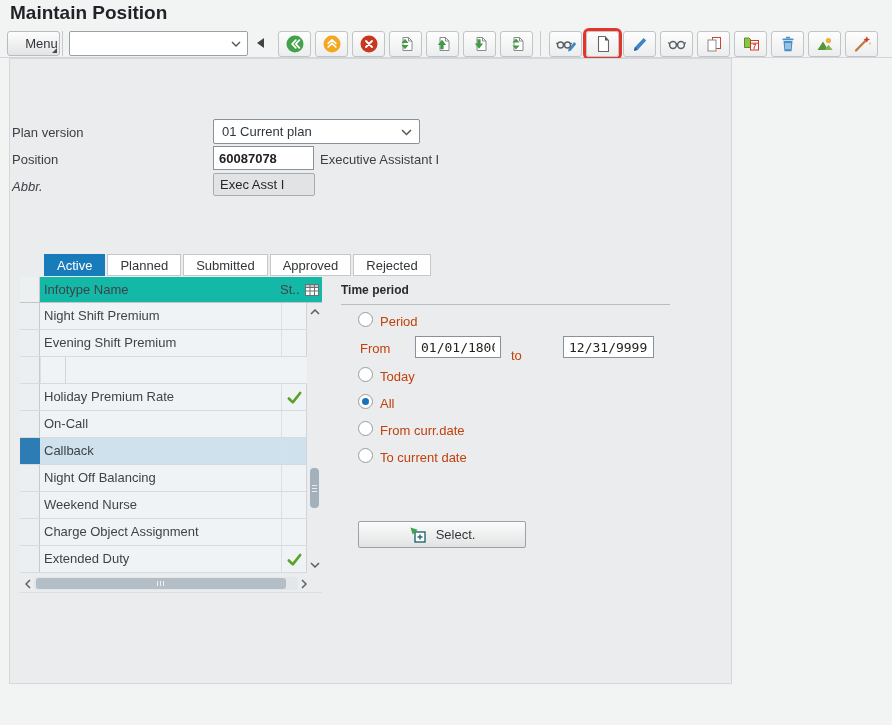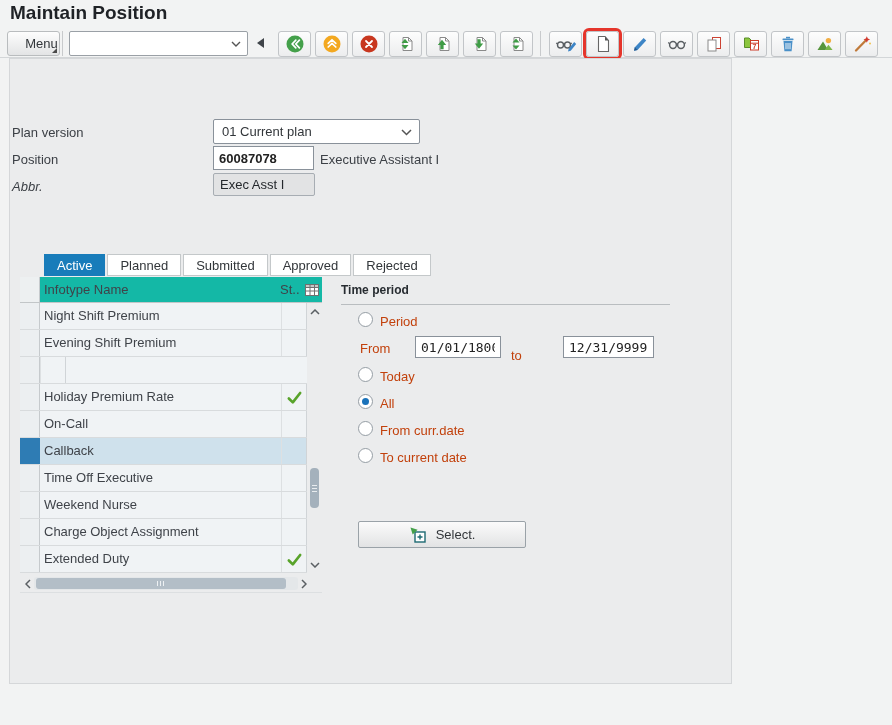--- a/index.html
+++ b/index.html
@@ -327,21 +327,21 @@
           <div class="c-name">On-Call</div>
           <div class="c-st"></div>
         </div>
         <div class="row selected">
           <div class="c-sel"></div>
           <div class="c-name">Callback</div>
           <div class="c-st"></div>
         </div>
         <div class="row">
           <div class="c-sel"></div>
-          <div class="c-name">Time Off Executive</div>
+          <div class="c-name">Night Off Balancing</div>
           <div class="c-st"></div>
         </div>
         <div class="row">
           <div class="c-sel"></div>
           <div class="c-name">Weekend Nurse</div>
           <div class="c-st"></div>
         </div>
         <div class="row">
           <div class="c-sel"></div>
           <div class="c-name">Charge Object Assignment</div>

